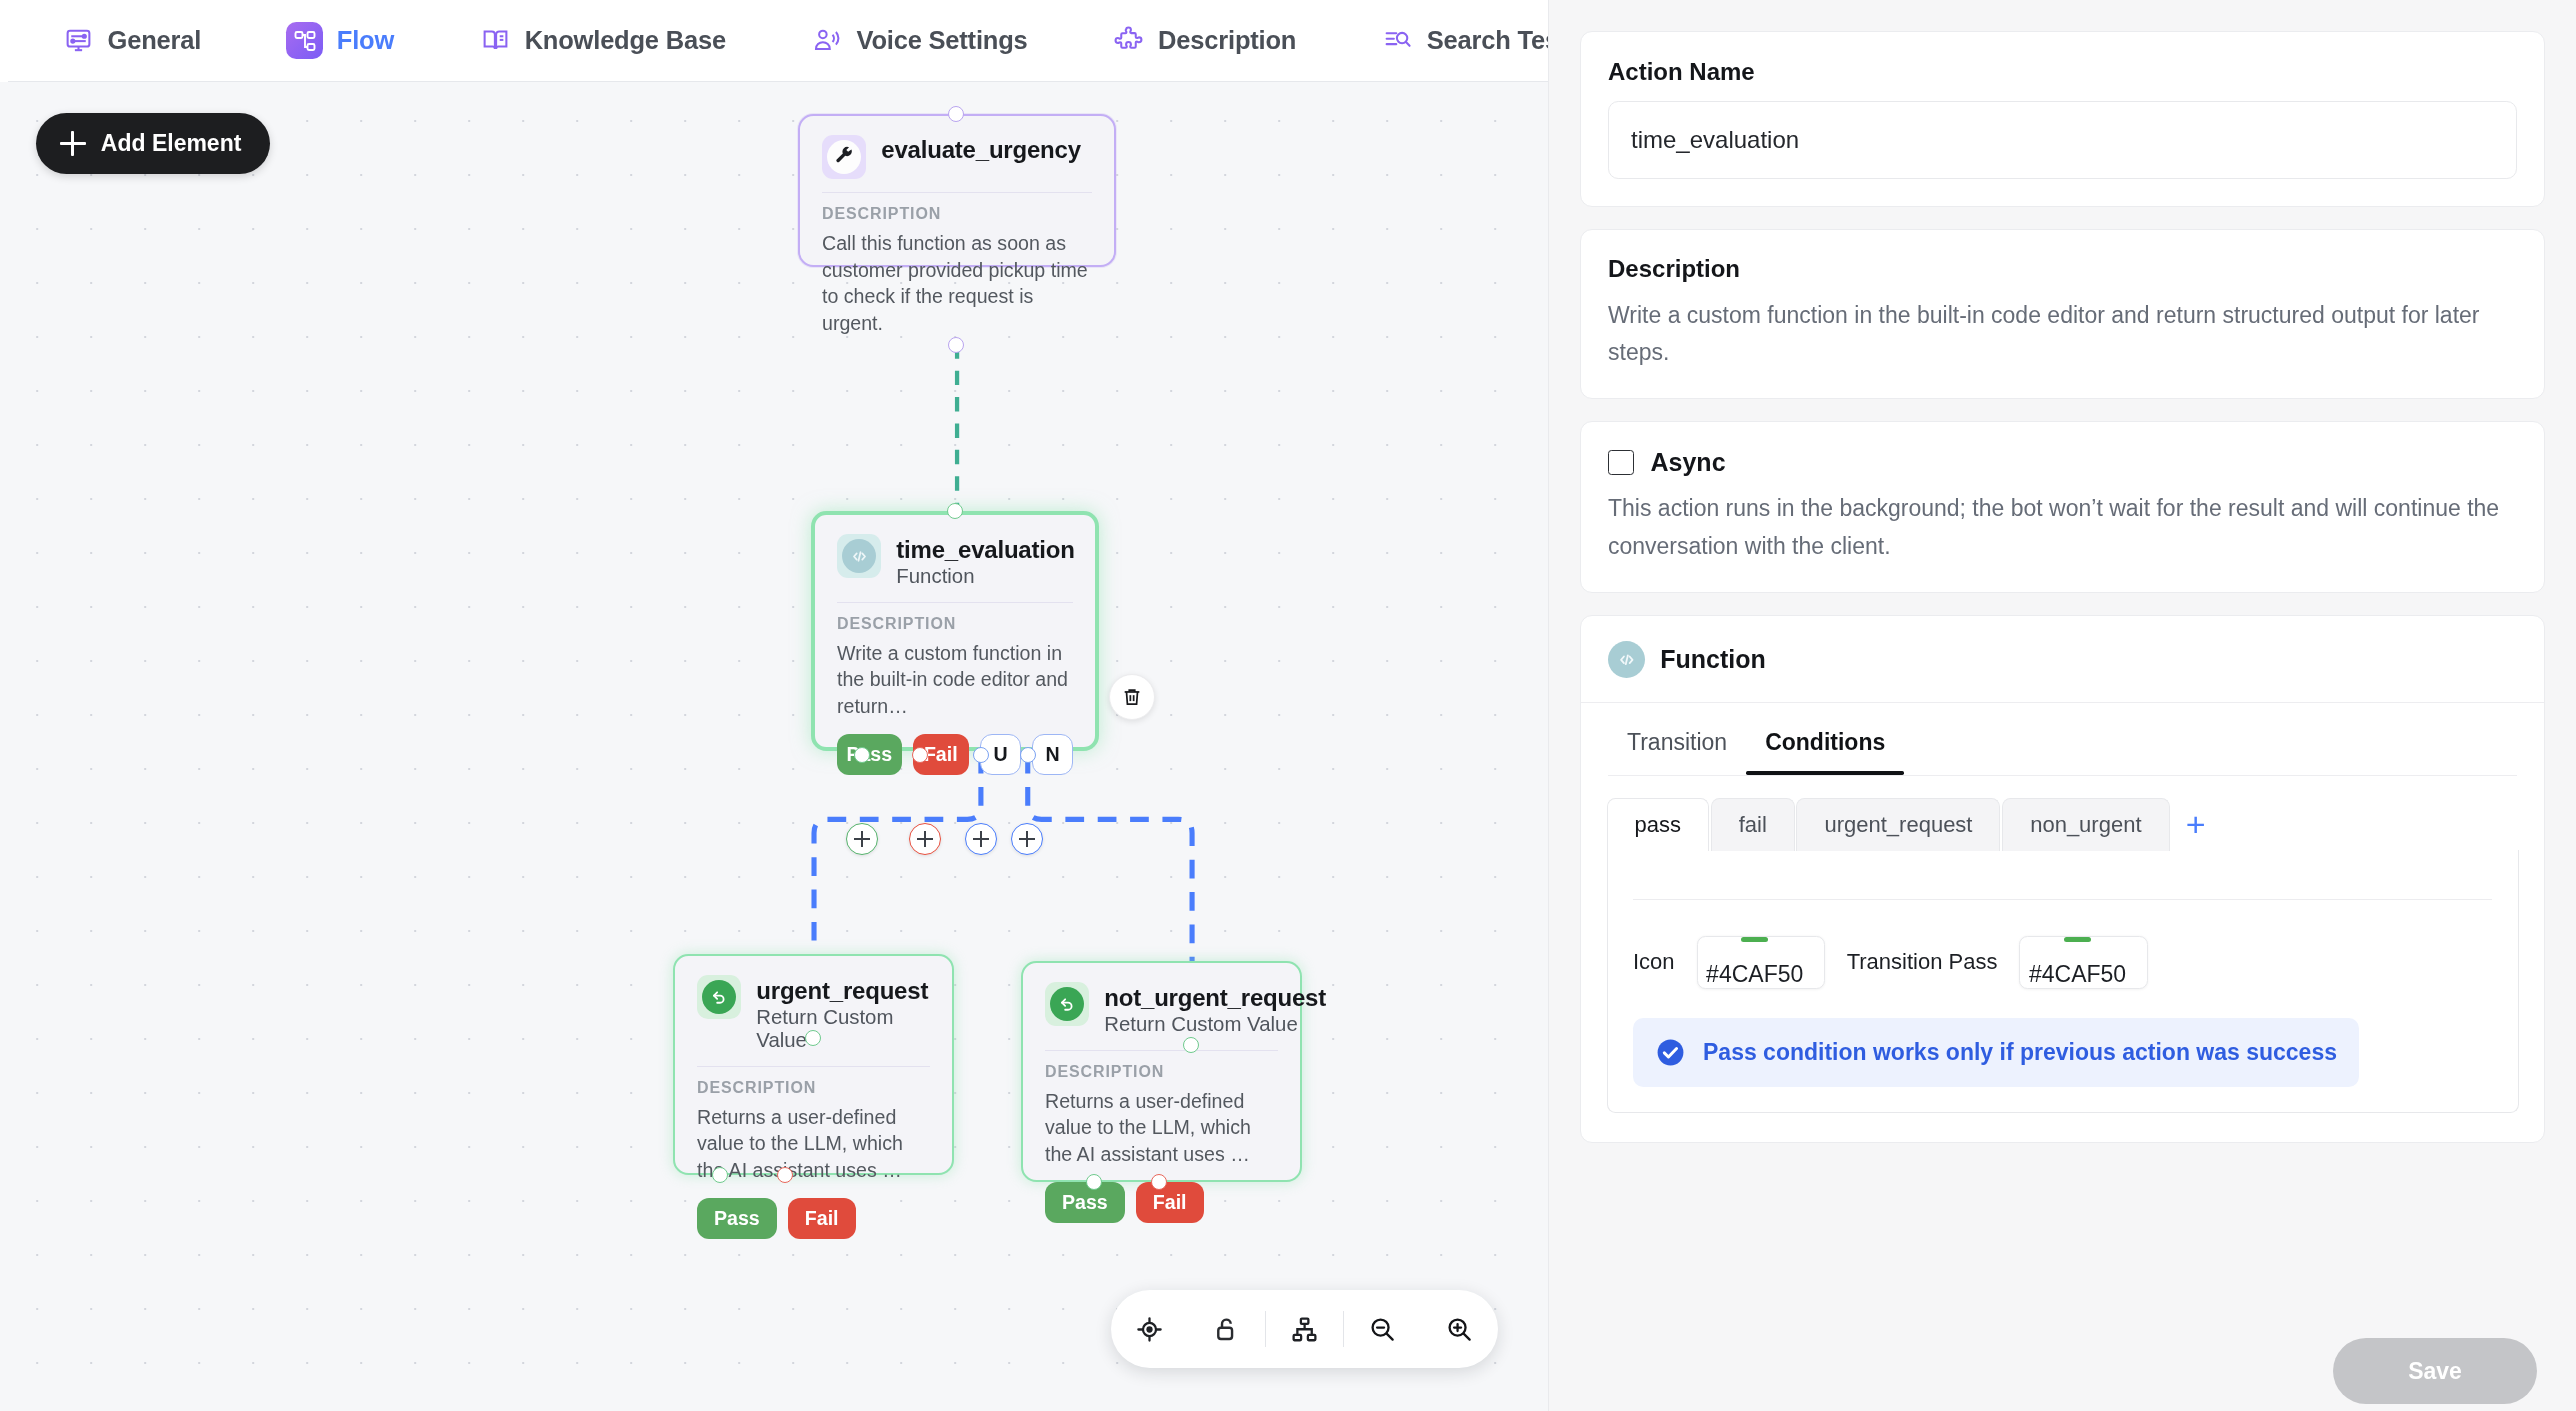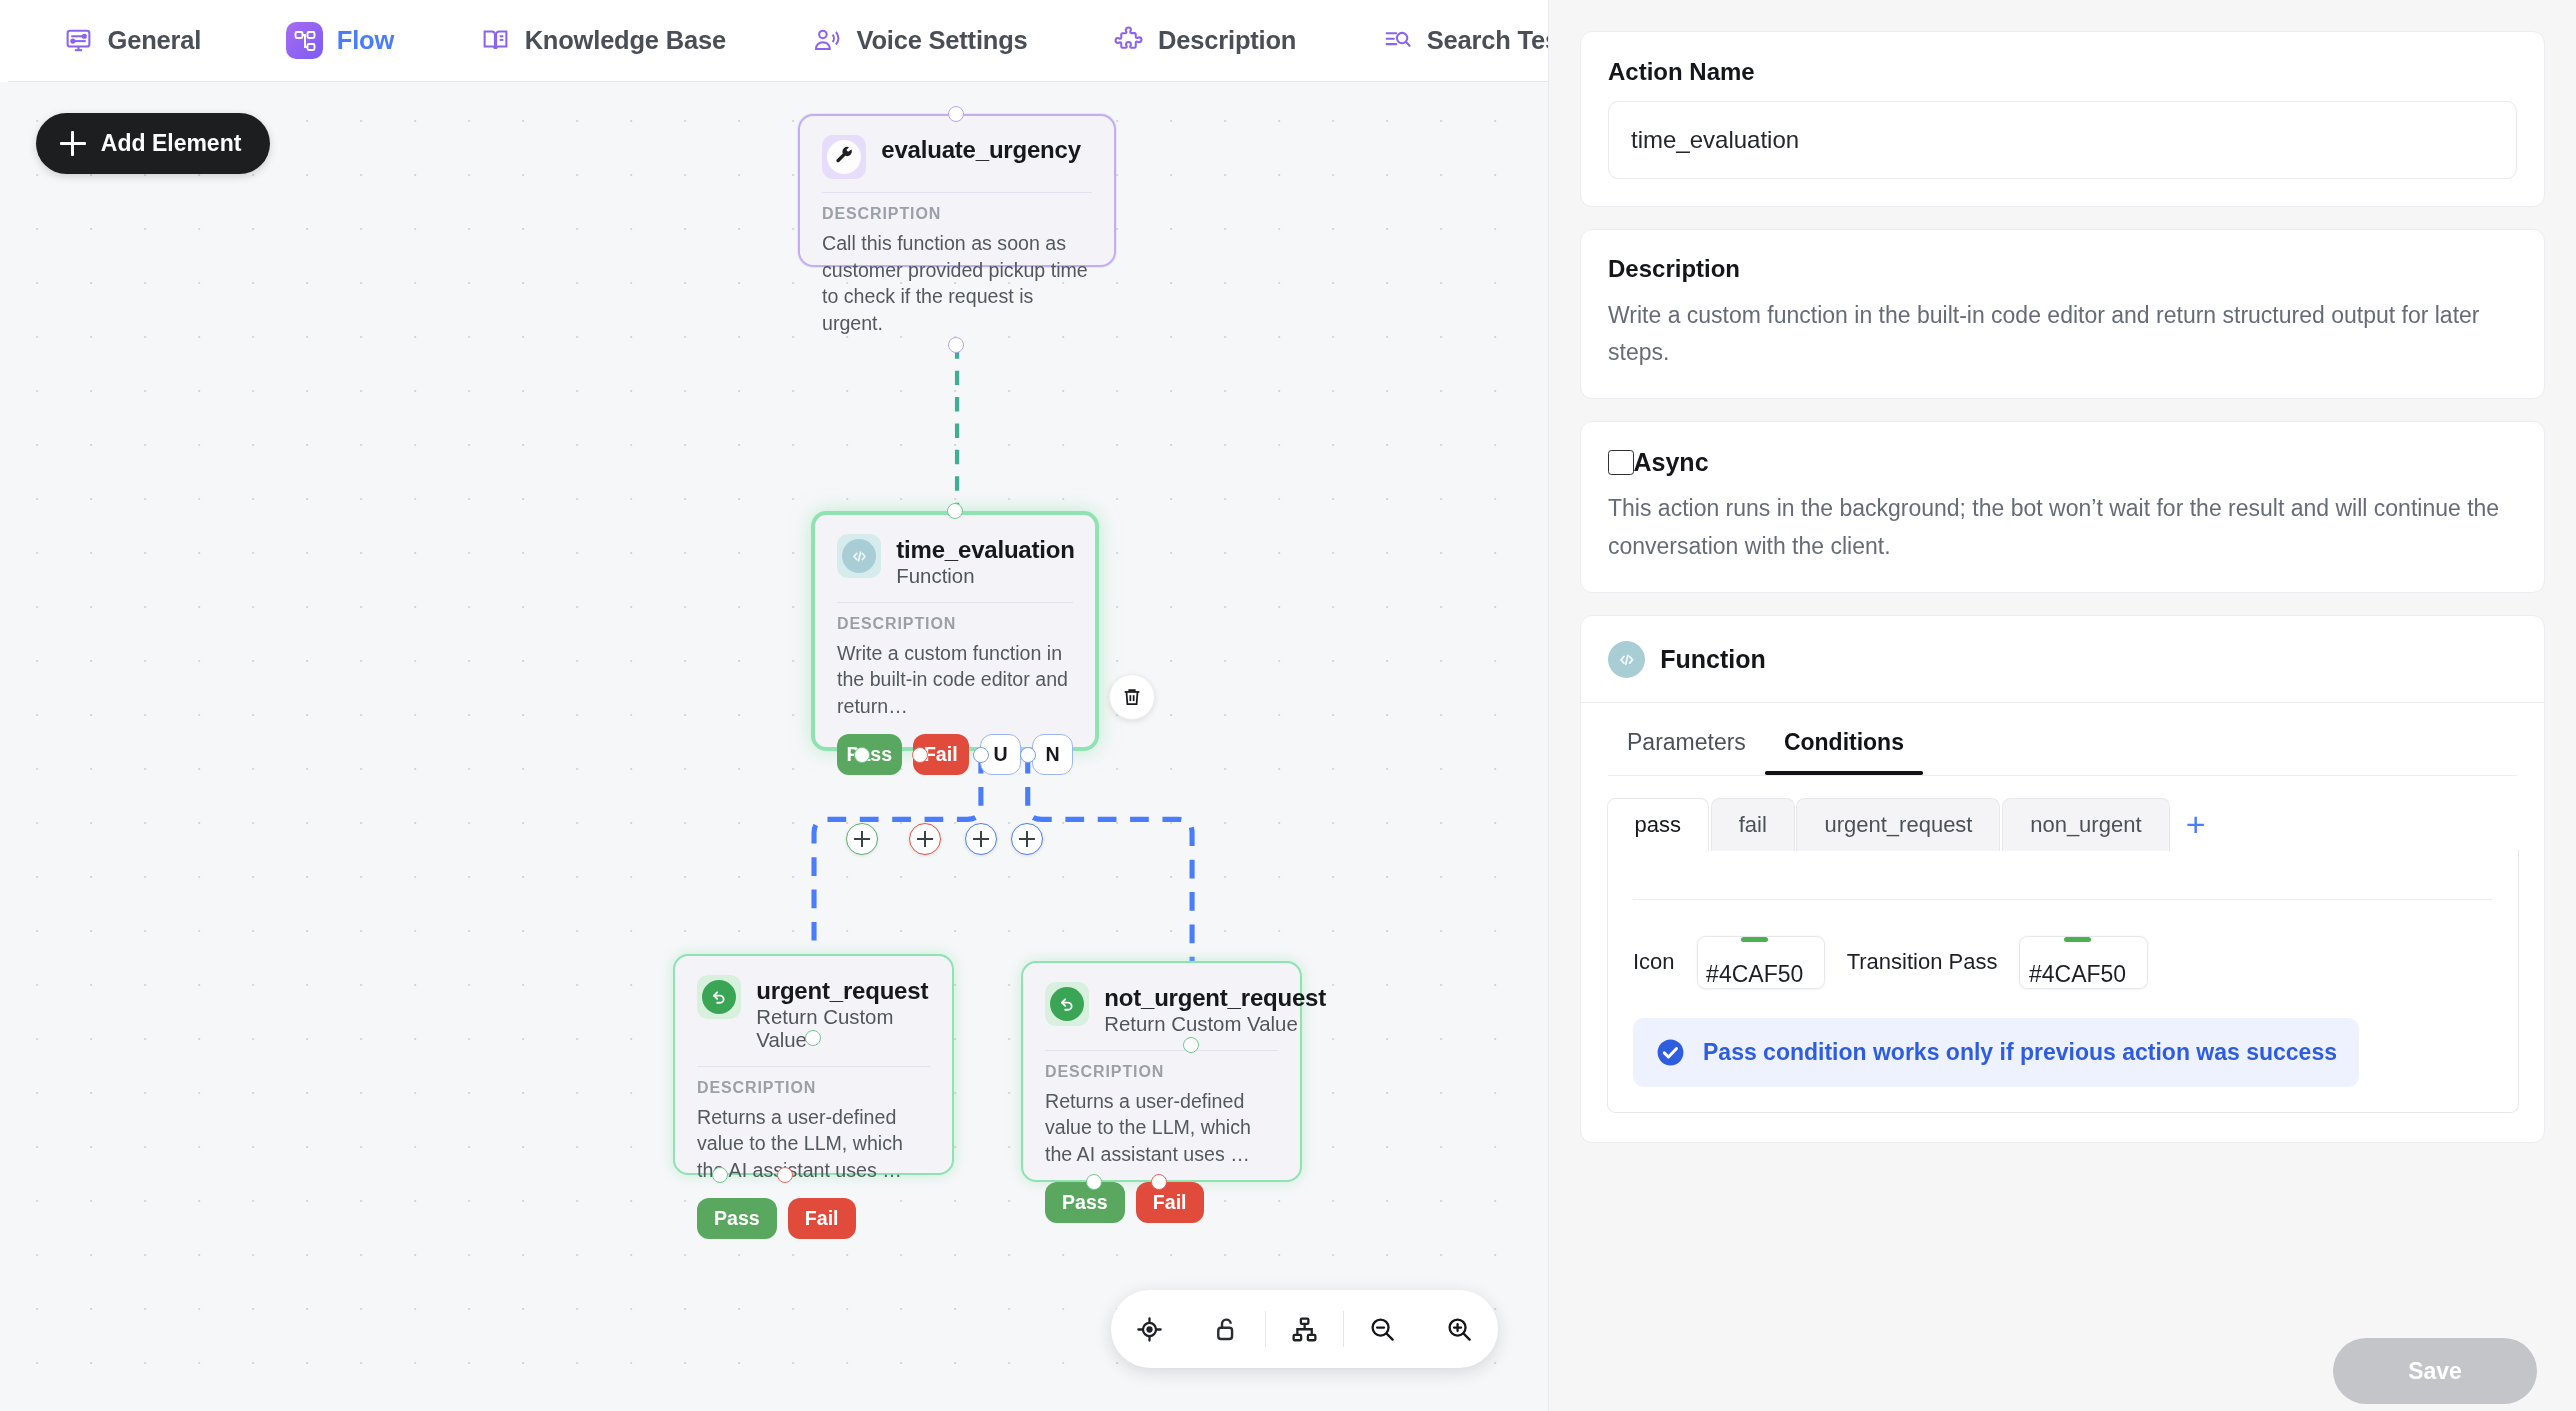--- a/index.html
+++ b/index.html
@@ -196,21 +196,21 @@
   .card-label { font-size: 24px; font-weight: 700; color: #14161a; }
   .text-input {
     margin-top: 15.3px; width: 100%; height: 78px;
     border: 0.9px solid #e8e9ec; border-radius: 10.2px;
     padding: 0 22px; font-size: 24px; color: #24272c;
     font-family: "Liberation Sans", sans-serif; background: #fff;
   }
   .card-para {
     font-size: 23px; line-height: 1.62; color: #666c77; margin-top: 13.6px;
   }
-  .async-row { display: flex; align-items: center; }
+  .async-row { display: flex; align-items: center; gap: 17px; }
   .chk {
     width: 25.5px; height: 25.5px; border: 1.9px solid #2c2f34; border-radius: 3.4px;
     background: #fff; cursor: pointer; flex: 0 0 25.5px;
   }
   .async-label { font-size: 25px; font-weight: 700; color: #14161a; }
 
   .fn-card {
     background: #fff; border: 0.9px solid #ebecef; border-radius: 12px;
     margin: 0 31px 0 31px; overflow: hidden;
   }
@@ -579,21 +579,21 @@
             <polyline points="8.5,8 5,12 8.5,16"></polyline>
               <polyline points="15.5,8 19,12 15.5,16"></polyline>
             <line x1="13.3" y1="6.6" x2="10.7" y2="17.4"></line>
           </svg>
         </span>
         <span class="fn-title">Function</span>
       </div>
       <div class="fn-divider"></div>
 
       <div class="fn-tabs">
-        <div class="fn-tab">Parameters</div>
+        <div class="fn-tab">Transition</div>
         <div class="fn-tab active">Conditions</div>
       </div>
       <div class="fn-tabs-rule"></div>
 
       <div class="cond-wrap">
         <div class="cond-tabs">
           <div class="cond-tab active">pass</div>
           <div class="cond-tab">fail</div>
           <div class="cond-tab">urgent_request</div>
           <div class="cond-tab">non_urgent</div>

